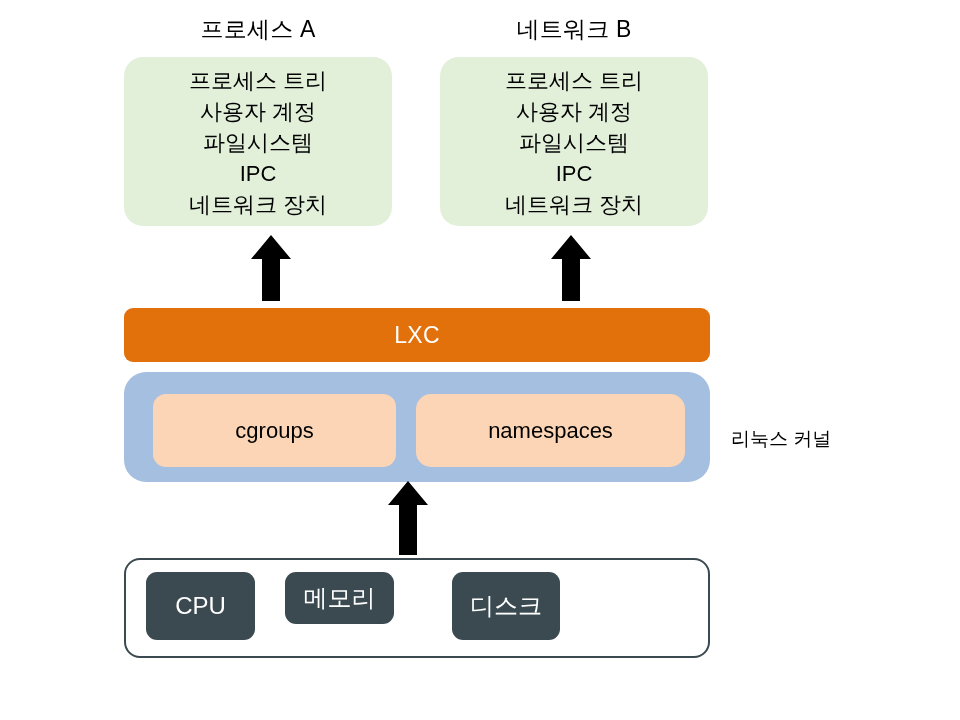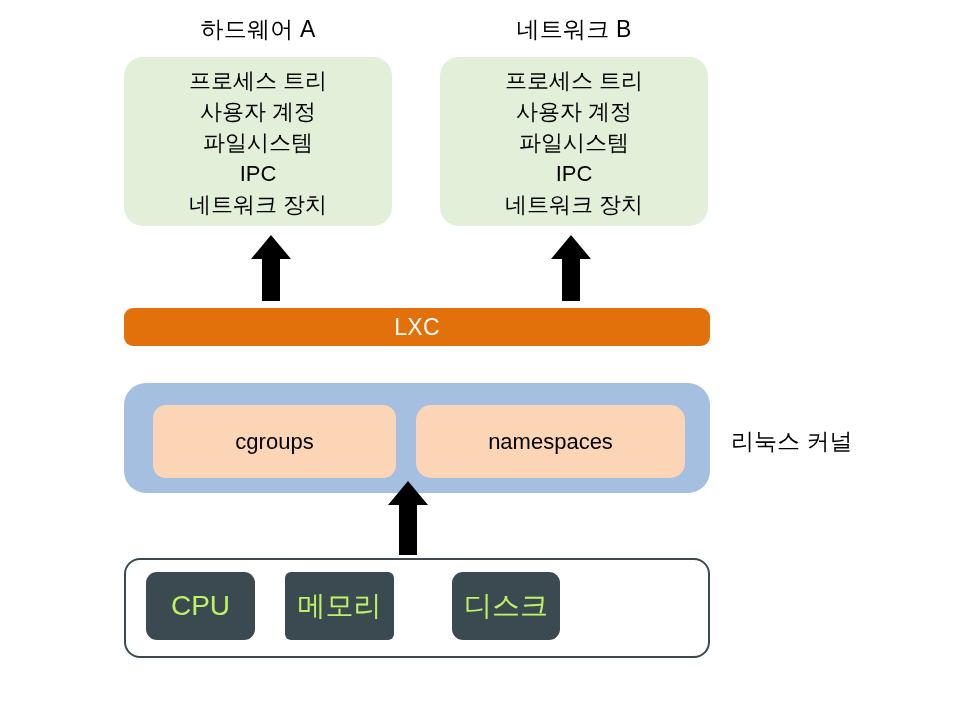--- a/index.html
+++ b/index.html
@@ -102,39 +102,39 @@
   }
   .hw-chip {
     position: absolute;
     background: #3A4A50;
     border-radius: 11px;
     display: flex;
     align-items: center;
     justify-content: center;
   }
   .hw-chip .chip-label {
-    font-size: 28px;
-    color: #bef264;
+    font-size: 24px;
+    color: #ffffff;
     white-space: nowrap;
   }
 
   
   .side-label {
     position: absolute;
-    font-size: 23px;
+    font-size: 19px;
     color: #000000;
     white-space: nowrap;
   }
 </style>
 </head>
 <body>
 
 <div id="stage">
 
-  <div class="container-title" style="left:124px; top:14px; width:268px;">하드웨어 A</div>
+  <div class="container-title" style="left:124px; top:14px; width:268px;">프로세스 A</div>
 
   <div class="container-title" style="left:440px; top:14px; width:268px;">네트워크 B</div>
 
   <div class="container-box" style="left:124px; top:57px; width:268px; height:169px;">
     <div class="line">프로세스 트리</div>
     <div class="line">사용자 계정</div>
     <div class="line">파일시스템</div>
     <div class="line">IPC</div>
     <div class="line">네트워크 장치</div>
   </div>
@@ -152,25 +152,25 @@
       <polygon points="20,0 40,24 29,24 29,66 11,66 11,24 0,24" fill="#000000"></polygon>
     </svg>
   </div>
 
   <div class="up-arrow" style="left:551px; top:235px; width:40px; height:66px;">
     <svg width="40" height="66" viewBox="0 0 40 66" xmlns="http://www.w3.org/2000/svg">
       <polygon points="20,0 40,24 29,24 29,66 11,66 11,24 0,24" fill="#000000"></polygon>
     </svg>
   </div>
 
-  <div id="lxc-bar" style="left:124px; top:308px; width:586px; height:38px;">
+  <div id="lxc-bar" style="left:124px; top:308px; width:586px; height:54px;">
     <span class="lxc-label">LXC</span>
   </div>
 
-  <div id="kernel-box" style="left:124px; top:383px; width:586px; height:110px;">
+  <div id="kernel-box" style="left:124px; top:372px; width:586px; height:110px;">
 
     <div class="kernel-subbox" style="left:29px; top:22px; width:243px; height:73px;">
       <span class="sub-label">cgroups</span>
     </div>
 
     <div class="kernel-subbox" style="left:292px; top:22px; width:269px; height:73px;border-radius:15px;">
       <span class="sub-label">namespaces</span>
     </div>
   </div>
 
@@ -179,21 +179,21 @@
       <polygon points="20,0 40,24 29,24 29,74 11,74 11,24 0,24" fill="#000000"></polygon>
     </svg>
   </div>
 
   <div id="hardware-box" style="left:124px; top:558px; width:586px; height:100px;">
 
     <div class="hw-chip" style="left:20px; top:12px; width:109px; height:68px;">
       <span class="chip-label">CPU</span>
     </div>
 
-    <div class="hw-chip" style="left:159px; top:12px; width:109px; height:68px;border-radius:6px;">
+    <div class="hw-chip" style="left:159px; top:12px; width:109px; height:52px;">
       <span class="chip-label">메모리</span>
     </div>
 
     <div class="hw-chip" style="left:286px; top:12px; width:108px; height:68px;margin-left:40px;">
       <span class="chip-label">디스크</span>
     </div>
 
   </div>
 
   <div class="side-label" style="left:731px; top:426px;">리눅스 커널</div>

